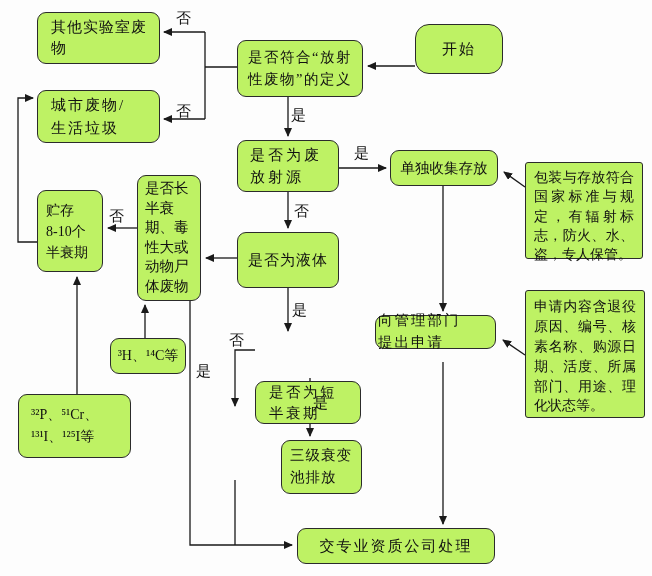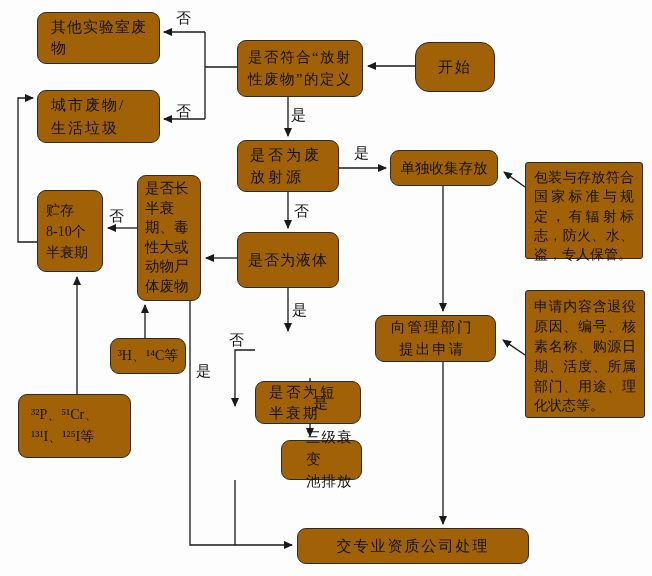--- a/index.html
+++ b/index.html
@@ -2,48 +2,48 @@
 <html><head>
 <meta charset="utf-8">
 <style>
   html,body{margin:0;padding:0;background:#ffffff;}
   .stage{
     position:relative;width:652px;height:576px;background:#fdfdfd;overflow:hidden;
     font-family:"Liberation Serif","DejaVu Serif",serif;color:#111;
   }
   .wires{position:absolute;left:0;top:0;width:652px;height:576px;pointer-events:none;}
   .node{
-    position:absolute;box-sizing:border-box;background:#a16207;
+    position:absolute;box-sizing:border-box;background:#bef264;
     border:1.4px solid #2b2b2b;border-radius:9px;
     font-size:15px;line-height:1.4;white-space:pre-line;
     display:flex;align-items:center;
   }
   .ctr{justify-content:center;text-align:center;}
   .topalign{align-items:flex-start;}
   .note{border-radius:3px;text-align:justify;}
   .elabel{position:absolute;font-size:15px;color:#111;white-space:nowrap;}
 
   .n-other   {left:37px; top:12px;  width:123px;height:52px;padding-left:13px;letter-spacing:1px;}
   .n-urban   {left:37px; top:90px;  width:123px;height:53px;padding-left:13px;letter-spacing:2px;line-height:1.5;}
   .n-decaystore{left:37px;top:190px;width:66px; height:82px;padding-left:8px; font-size:14px;line-height:1.5;}
   .n-longq   {left:137px;top:175px; width:64px; height:126px;padding:3px 0 3px 7px;font-size:14.5px;line-height:1.35;}
   .n-h3c14   {left:110px;top:338px; width:76px; height:36px;font-size:14px;}
   .n-p32     {left:18px; top:394px; width:113px;height:64px;padding-left:12px;font-size:14px;line-height:1.6;}
   .n-defq    {left:237px;top:40px;  width:126px;height:57px;padding-left:10px;font-size:14.5px;letter-spacing:1.5px;line-height:1.5;}
-  .n-start   {left:415px;top:42px;  width:80px; height:50px;border-radius:14px;letter-spacing:2px;}
+  .n-start   {left:415px;top:24px;  width:88px; height:50px;border-radius:14px;letter-spacing:2px;}
   .n-sourceq {left:237px;top:140px; width:102px;height:52px;padding-left:12px;letter-spacing:3px;line-height:1.5;}
   .n-separate{left:390px;top:150px; width:108px;height:36px;font-size:14.5px;}
   .n-packnote{left:525px;top:162px; width:118px;height:97px;padding:5px 8px;font-size:14px;line-height:1.38;}
   .n-liquidq {left:237px;top:232px; width:102px;height:56px;letter-spacing:1px;}
   .n-shortq  {left:255px;top:335px; width:106px;height:43px;padding-left:13px;font-size:14.5px;letter-spacing:2.5px;line-height:1.4;margin-top:46px;}
-  .n-apply   {left:375px;top:315px; width:121px;height:47px;padding-left:15px;font-size:14.5px;letter-spacing:2px;line-height:1.5;text-align:center;}
+  .n-apply   {left:375px;top:315px; width:121px;height:34px;padding-left:2px;font-size:14.5px;letter-spacing:2px;line-height:1.5;}
   .n-applynote{left:525px;top:290px;width:120px;height:128px;padding:6px 8px;font-size:14px;line-height:1.42;}
   .n-steel   {left:198px;top:410px; width:75px; height:70px;padding-left:9px;font-size:14.5px;letter-spacing:2.5px;line-height:1.45;}
-  .n-pool    {left:281px;top:440px; width:81px; height:40px;padding-left:24px;font-size:14.5px;letter-spacing:1px;line-height:1.5;}
-  .n-company {left:297px;top:528px; width:232px;height:36px;letter-spacing:2px;}
+  .n-pool    {left:281px;top:440px; width:81px; height:54px;padding-left:8px;font-size:14.5px;letter-spacing:1px;line-height:1.5;}
+  .n-company {left:297px;top:528px; width:198px;height:36px;letter-spacing:2px;}
 
   .l-no-otherlab {left:176px;top:9px;}
   .l-no-urban    {left:176px;top:102px;}
   .l-yes-def     {left:291px;top:106px;}
   .l-no-source   {left:294px;top:202px;}
   .l-yes-source  {left:354px;top:144px;}
   .l-no-long     {left:109px;top:207px;}
   .l-yes-liquid  {left:292px;top:301px;}
   .l-no-short    {left:229px;top:331px;}
   .l-yes-short   {left:313px;top:394px;}

